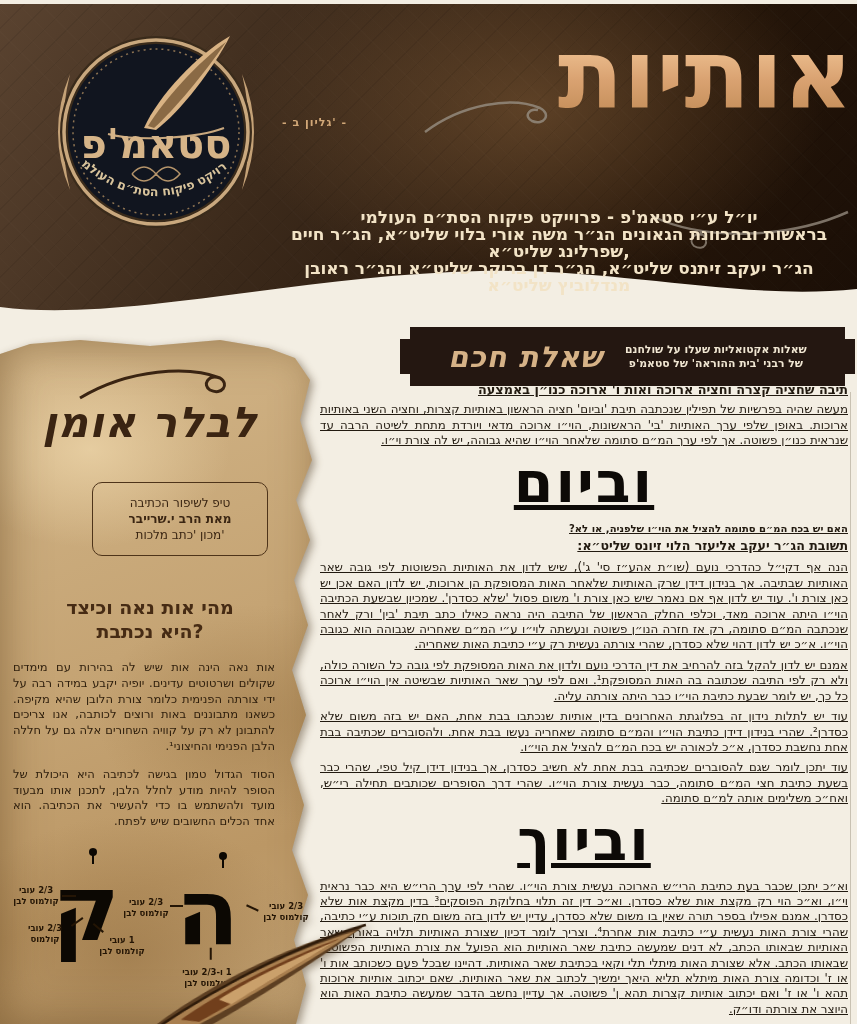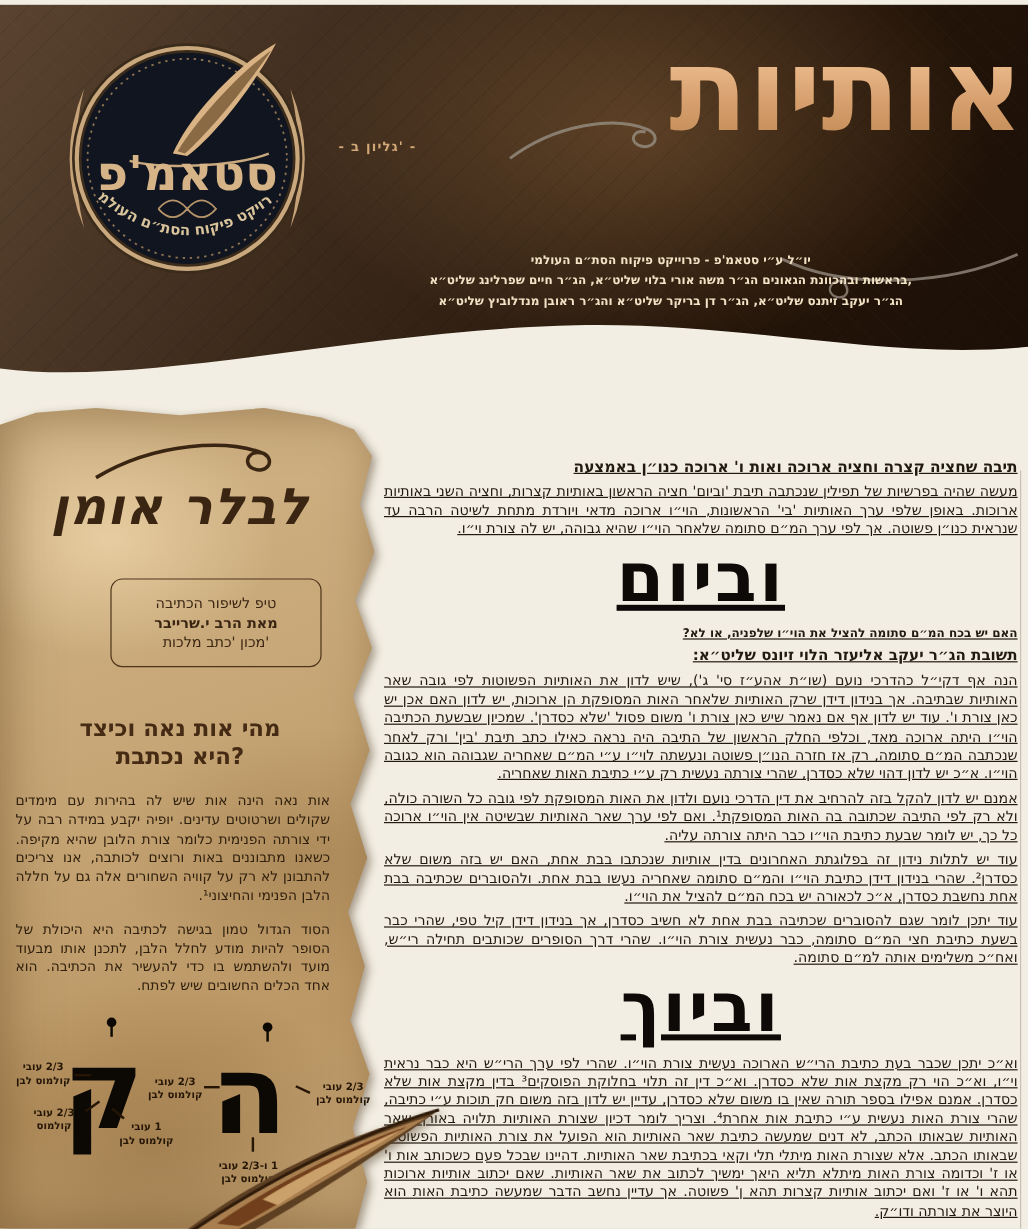--- a/index.html
+++ b/index.html
@@ -20,21 +20,21 @@
   .issue-label{position:absolute;left:282px;top:112px;z-index:4;color:#d2a878;
     font-size:11px;font-weight:bold;letter-spacing:1px;}
   
   .title1,.title2{position:absolute;z-index:4;font-weight:bold;line-height:.95;
     background:linear-gradient(180deg,#f2c697 10%,#d9a271 55%,#c08a55 100%);
     -webkit-background-clip:text;background-clip:text;color:transparent;white-space:nowrap;}
   .title1{top:26px;right:4px;font-size:96px;text-align:center;}
   .title2{top:128px;right:72px;font-size:62px;letter-spacing:2px;}
   .title-swirls{position:absolute;left:0;top:0;width:857px;height:345px;z-index:3;pointer-events:none;}
   .publishers{position:absolute;top:205px;right:8px;width:580px;z-index:4;text-align:center;
-    color:#f2e3c6;font-size:10px;font-weight:bold;line-height:17px;}
+    color:#f2e3c6;font-size:17px;font-weight:bold;line-height:17px;}
   
   .badge{position:absolute;left:400px;top:327px;width:455px;height:59px;background:#241711;z-index:5;
     clip-path:polygon(10px 0,445px 0,445px 12px,455px 12px,455px 47px,445px 47px,445px 59px,
                       10px 59px,10px 47px,0 47px,0 12px,10px 12px);
     display:flex;flex-direction:row-reverse;align-items:center;justify-content:center;gap:22px;}
   .badge-title{color:#d6b287;font-size:29px;font-weight:bold;font-style:italic;letter-spacing:1px;}
   .badge-sub{color:#f0e6d2;font-size:10.8px;line-height:14px;text-align:center;font-weight:bold;}
   
   .main-col{position:absolute;left:320px;top:382px;width:528px;direction:rtl;
     text-align:justify;color:#221a10;font-size:11.8px;line-height:15.4px;}
@@ -126,20 +126,27 @@
       <div>יו״ל ע״י סטאמ'פ - פרוייקט פיקוח הסת״ם העולמי</div>
       <div>בראשות ובהכוונת הגאונים הג״ר משה אורי בלוי שליט״א, הג״ר חיים שפרלינג שליט״א,</div>
       <div>הג״ר יעקב זיתנס שליט״א, הג״ר דן בריקר שליט״א והג״ר ראובן מנדלוביץ שליט״א</div>
     </div>
   </div>
 
   <svg class="wave" viewBox="0 0 857 95">
     <path d="M0,52 C120,68 300,20 480,16 C620,13 740,46 857,34 L857,95 L0,95 Z" fill="#f3eee3"></path>
   </svg>
 
+  <div class="badge" dir="rtl">
+    <div class="badge-title">שאלת חכם</div>
+    <div class="badge-sub">
+      <div>שאלות אקטואליות שעלו על שולחנם</div>
+      <div>של רבני 'בית ההוראה' של סטאמ'פ</div>
+    </div>
+  </div>
 
   <div class="main-col">
     <p class="subject">תיבה שחציה קצרה וחציה ארוכה ואות ו' ארוכה כנו״ן באמצעה</p>
     <p>מעשה שהיה בפרשיות של תפילין שנכתבה תיבת 'וביום' חציה הראשון באותיות קצרות, וחציה השני באותיות ארוכות. באופן שלפי ערך האותיות 'בי' הראשונות, הוי״ו ארוכה מדאי ויורדת מתחת לשיטה הרבה עד שנראית כנו״ן פשוטה. אך לפי ערך המ״ם סתומה שלאחר הוי״ו שהיא גבוהה, יש לה צורת וי״ו.</p>
     <p class="big-word">וביום</p>
     <p class="question">האם יש בכח המ״ם סתומה להציל את הוי״ו שלפניה, או לא?</p>
     <p class="answer-by">תשובת הג״ר יעקב אליעזר הלוי זיונס שליט״א:</p>
     <p>הנה אף דקי״ל כהדרכי נועם (שו״ת אהע״ז סי' ג'), שיש לדון את האותיות הפשוטות לפי גובה שאר האותיות שבתיבה. אך בנידון דידן שרק האותיות שלאחר האות המסופקת הן ארוכות, יש לדון האם אכן יש כאן צורת ו'. עוד יש לדון אף אם נאמר שיש כאן צורת ו' משום פסול 'שלא כסדרן'. שמכיון שבשעת הכתיבה הוי״ו היתה ארוכה מאד, וכלפי החלק הראשון של התיבה היה נראה כאילו כתב תיבת 'בין' ורק לאחר שנכתבה המ״ם סתומה, רק אז חזרה הנו״ן פשוטה ונעשתה לוי״ו ע״י המ״ם שאחריה שגבוהה הוא כגובה הוי״ו. א״כ יש לדון דהוי שלא כסדרן, שהרי צורתה נעשית רק ע״י כתיבת האות שאחריה.</p>
     <p>אמנם יש לדון להקל בזה להרחיב את דין הדרכי נועם ולדון את האות המסופקת לפי גובה כל השורה כולה, ולא רק לפי התיבה שכתובה בה האות המסופקת¹. ואם לפי ערך שאר האותיות שבשיטה אין הוי״ו ארוכה כל כך, יש לומר שבעת כתיבת הוי״ו כבר היתה צורתה עליה.</p>
     <p>עוד יש לתלות נידון זה בפלוגתת האחרונים בדין אותיות שנכתבו בבת אחת, האם יש בזה משום שלא כסדרן². שהרי בנידון דידן כתיבת הוי״ו והמ״ם סתומה שאחריה נעשו בבת אחת. ולהסוברים שכתיבה בבת אחת נחשבת כסדרן, א״כ לכאורה יש בכח המ״ם להציל את הוי״ו.</p>

